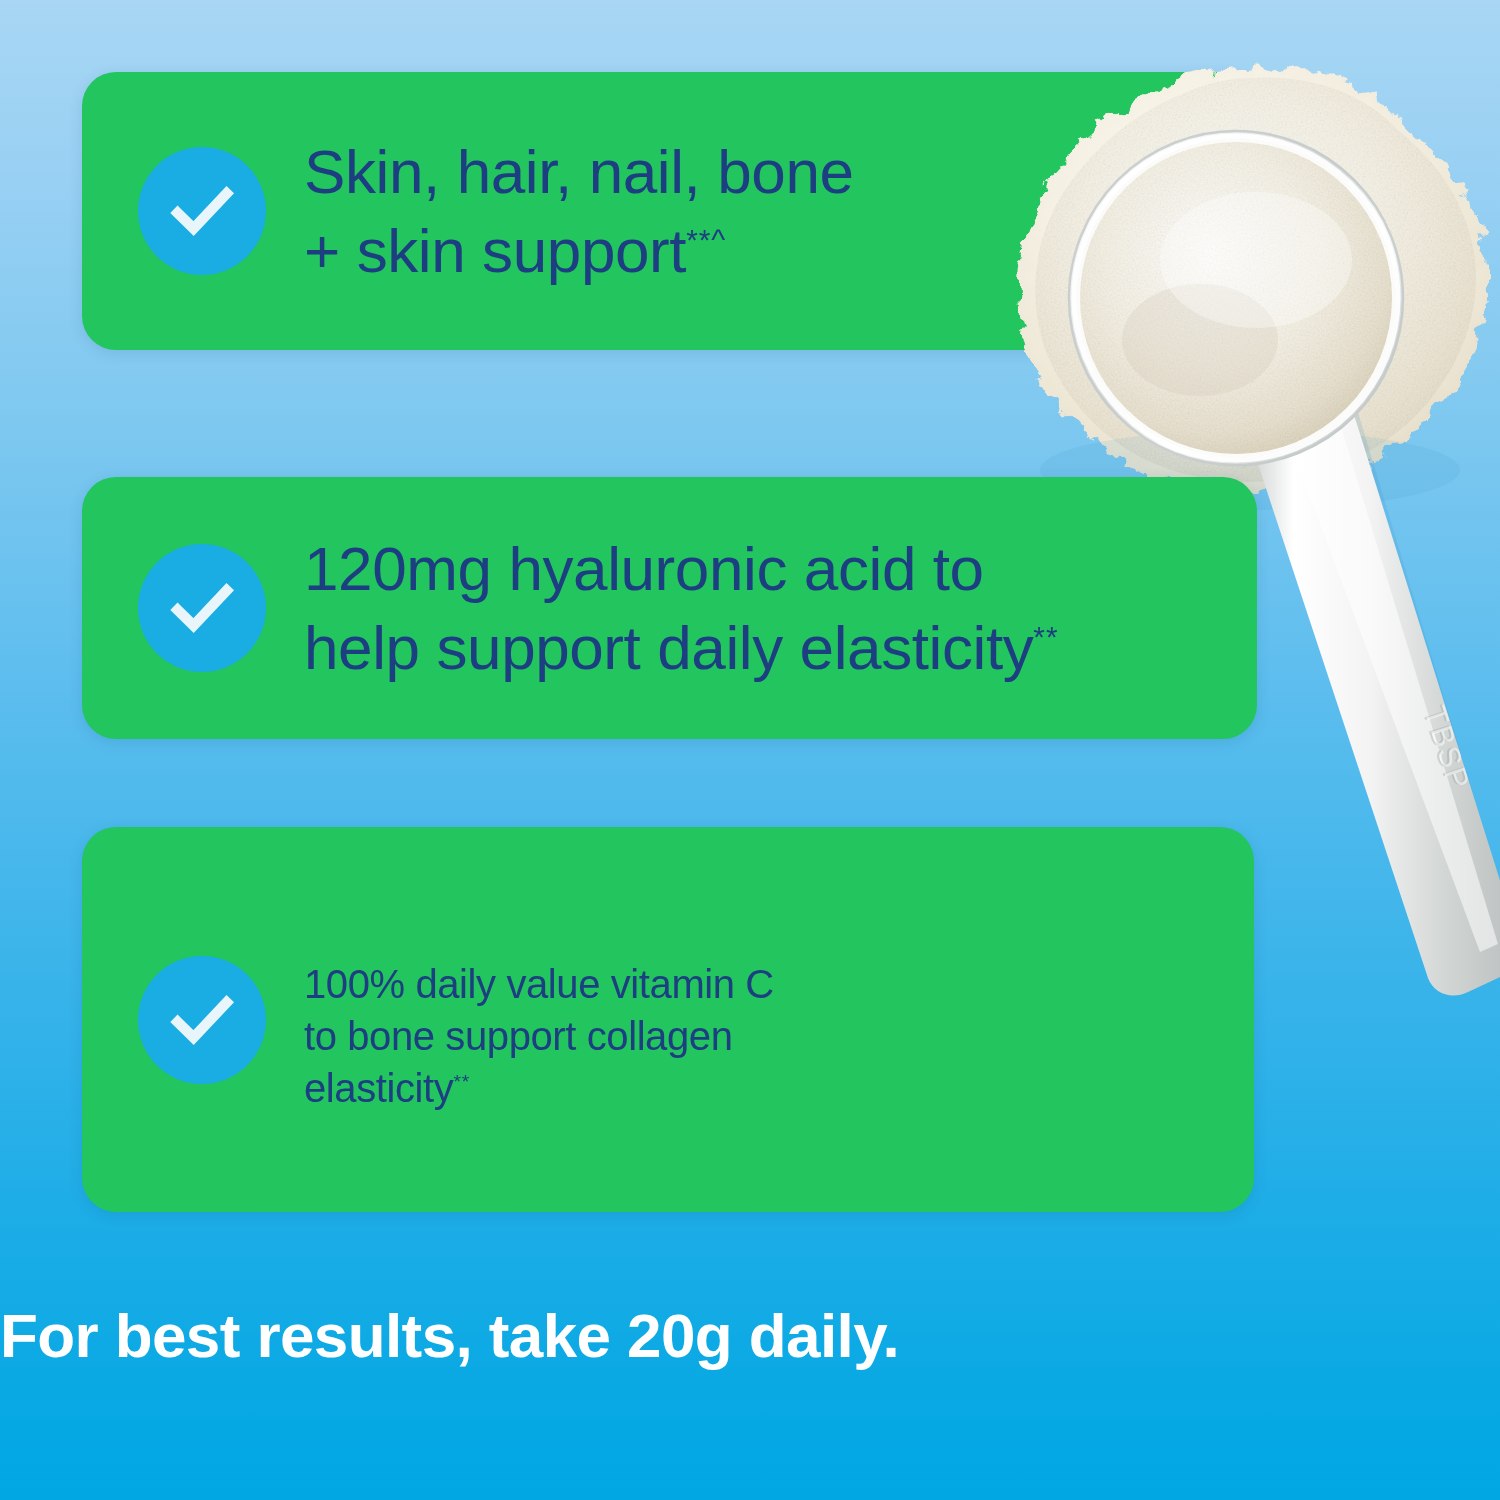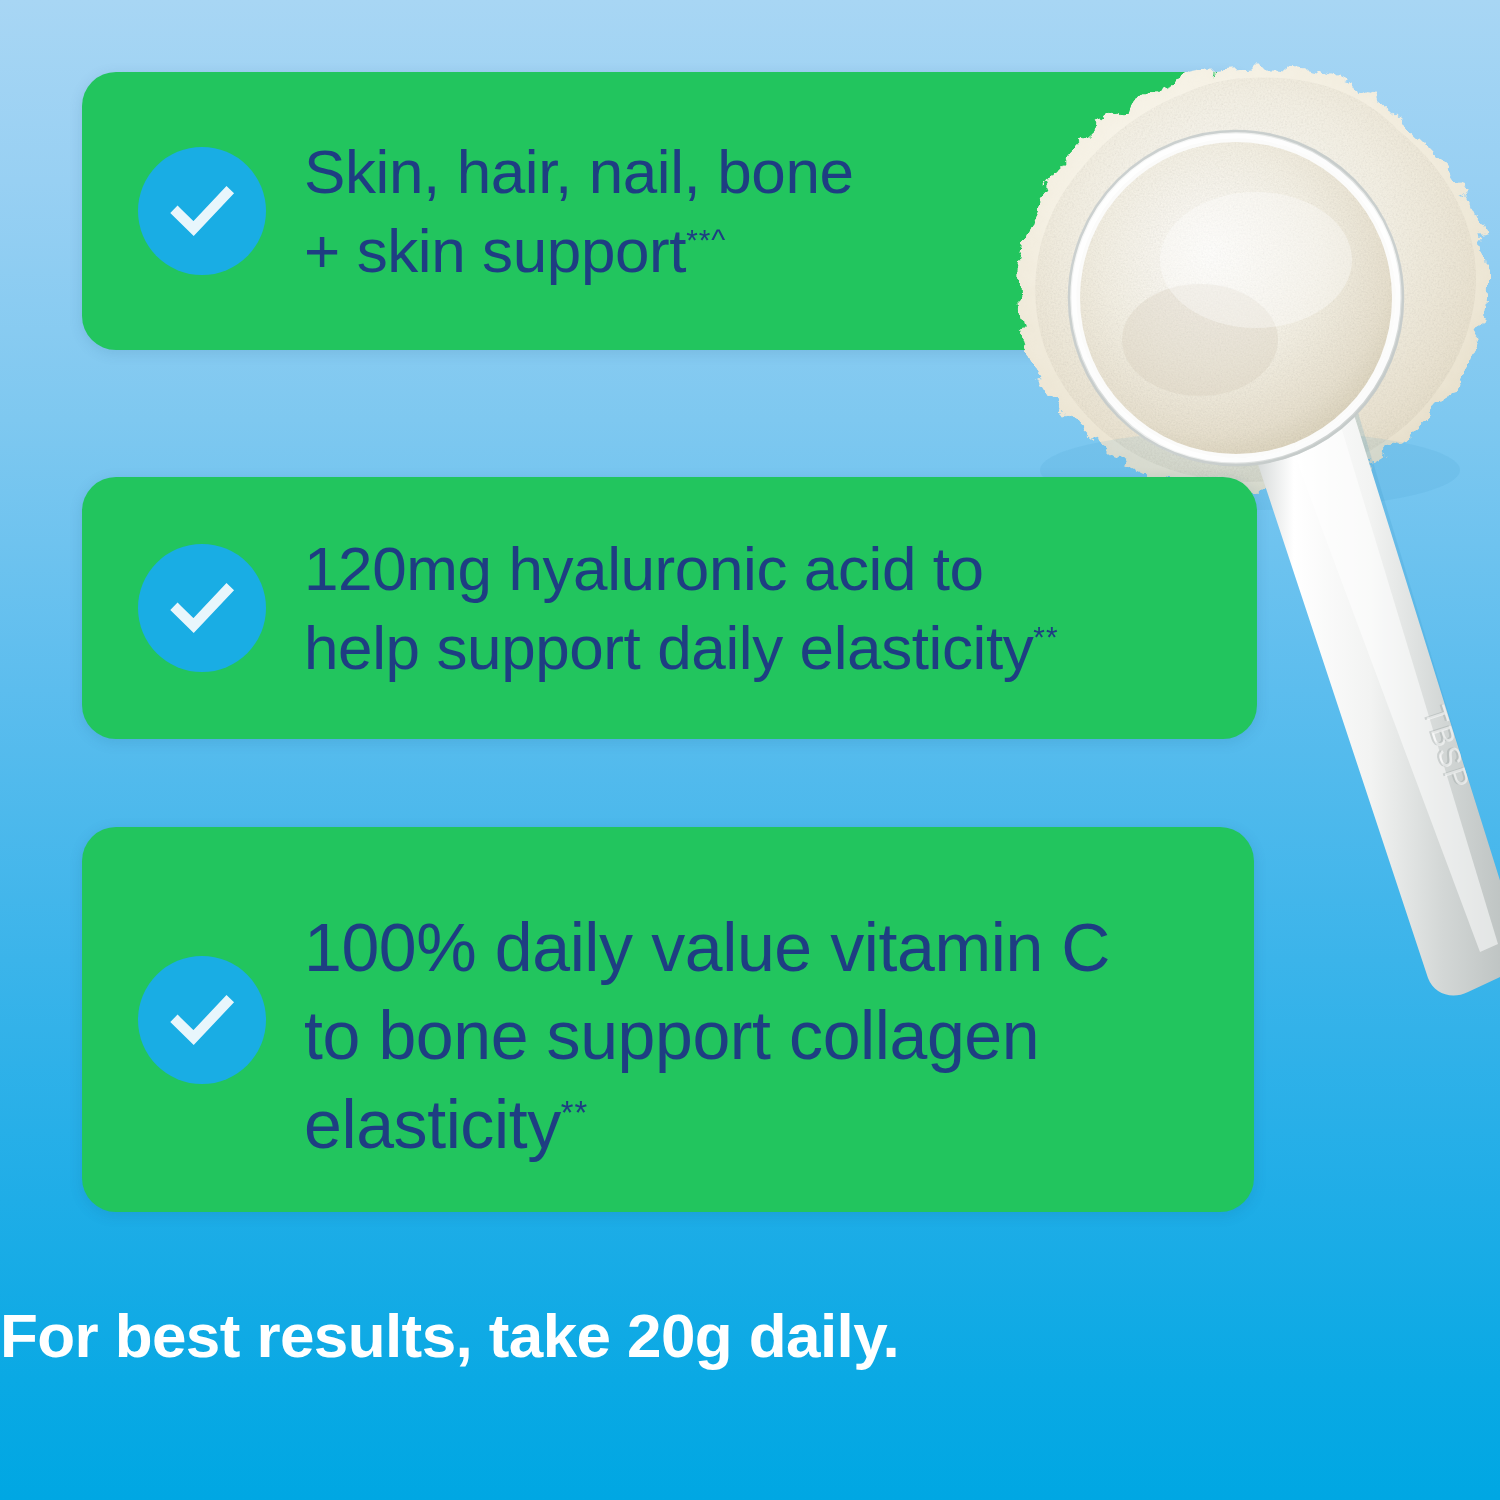--- a/index.html
+++ b/index.html
@@ -91,21 +91,21 @@
 
   .card-text{
     color:#1E3E82;
     font-size:62px;
     line-height:1.28;
     font-weight:400;
     letter-spacing:-0.4px;
     padding-right:26px;
     max-width:960px;
   }
-  #card-3 .card-text{ font-size:68px; line-height:1.30;margin-top:32px; }
+  #card-3 .card-text{ font-size:40px; line-height:1.30;margin-top:32px; }
 
   .card-text sup{
     font-size:.48em;
     vertical-align:super;
     line-height:0;
     letter-spacing:1px;
   }
 
   
   .footer-note{

